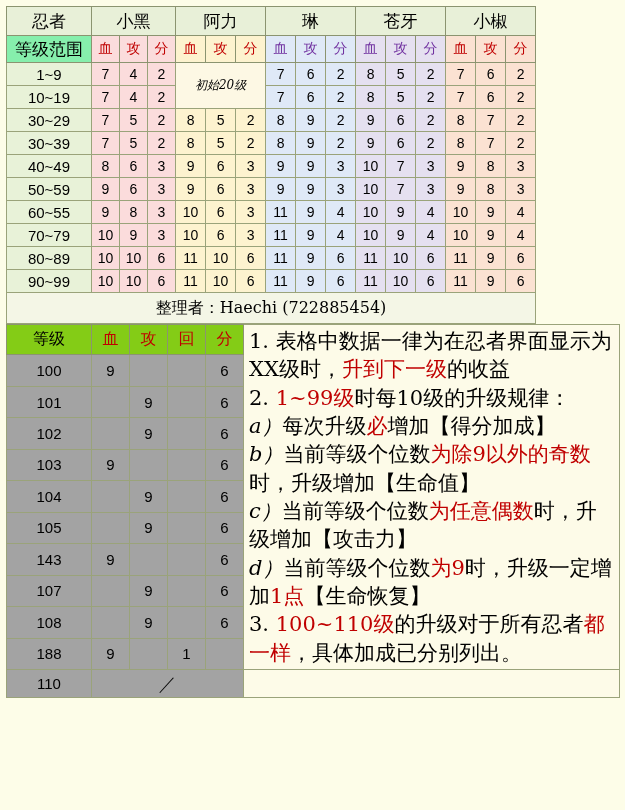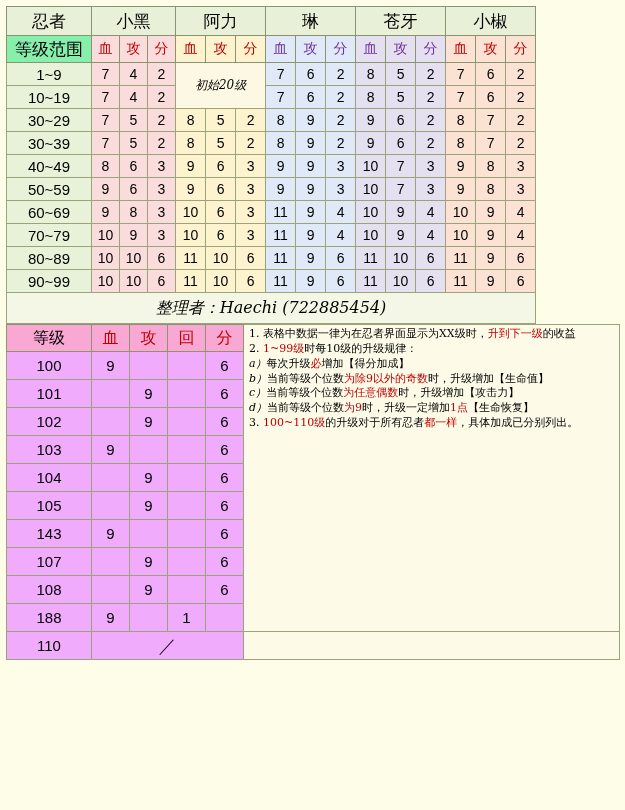--- a/index.html
+++ b/index.html
@@ -66,32 +66,31 @@
   .data{font-size:14px;}
   .init-cell{
     font-family:"DejaVu Serif","Liberation Serif",serif;
     font-style:italic;
     font-size:12px;
     background:#fdf8e4;
   }
   .credit{
     background:#f4f6e6;
     font-family:"DejaVu Serif","Liberation Serif",serif;
-    font-style:italic;
     font-size:16px;
     height:30px;
   }
   
   .bottom{margin-top:0;}
-  .bt-hdr{background:#f9a8d4;font-size:16px;height:26px;border:1px solid #8b9470;text-align:center;}
-  .bt-cell{background:#f0abfc;font-size:15px;height:27px;}
+  .bt-hdr{background:#84cc16;font-size:16px;height:26px;border:1px solid #8b9470;text-align:center;}
+  .bt-cell{background:#a3a3a3;font-size:15px;height:27px;}
   .notes{
     background:#fdfbe8;
     text-align:left;
-    font-size:11px;
+    font-size:21px;
     padding:2px 5px;
     line-height:1.35;
     vertical-align:top;
     font-family:"DejaVu Serif","Liberation Serif",serif;
   }
   .notes span.r{color:#c00000;}
   .slash{font-size:18px;}
 </style>
 </head>
 <body>
@@ -250,21 +249,21 @@
         <td class="data bg-blue">9</td>
         <td class="data bg-blue">3</td>
         <td class="data bg-violet">10</td>
         <td class="data bg-violet">7</td>
         <td class="data bg-violet">3</td>
         <td class="data bg-peach">9</td>
         <td class="data bg-peach">8</td>
         <td class="data bg-peach">3</td>
       </tr>
       <tr>
-        <td class="rng">60~69</td>
+        <td class="rng">60~55</td>
         <td class="data bg-pink">9</td>
         <td class="data bg-pink">8</td>
         <td class="data bg-pink">3</td>
         <td class="data bg-yellow">10</td>
         <td class="data bg-yellow">6</td>
         <td class="data bg-yellow">3</td>
         <td class="data bg-blue">11</td>
         <td class="data bg-blue">9</td>
         <td class="data bg-blue">4</td>
         <td class="data bg-violet">10</td>

